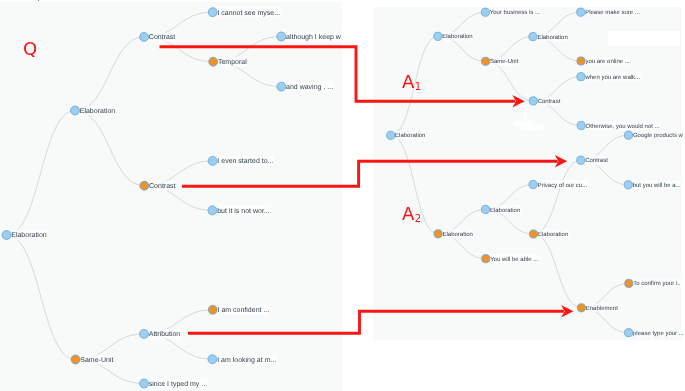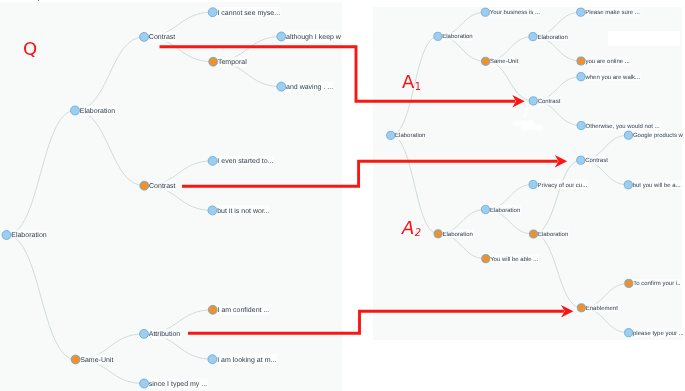--- a/index.html
+++ b/index.html
@@ -16,21 +16,21 @@
   .nlabel{font-family:"Liberation Sans",sans-serif;fill:#33404d;-webkit-font-smoothing:antialiased;text-rendering:geometricPrecision;}
   .qlabel{position:absolute;font-family:"DejaVu Sans",sans-serif;font-size:18px;color:#fb1111;line-height:1;white-space:nowrap;opacity:0.999;}
   .qlabel .sub{font-size:10px;vertical-align:baseline;position:relative;top:1.5px;left:0.3px;}
   .whitepatch{position:absolute;background:#ffffff;}
   .topmark{position:absolute;background:#6d7a88;}
   #wp1{left:608px;top:31px;width:72px;height:15px;}
   #wp2{left:513px;top:120.5px;width:21px;height:5.5px;border-radius:3px;filter:blur(1.3px);opacity:0.92;}
   #wp3{left:520.5px;top:124.5px;width:22.5px;height:5.5px;border-radius:3px;filter:blur(1.3px);opacity:0.92;}
   #lab-q{left:23px;top:40px;}
   #lab-a1{left:402px;top:35px;margin-top:38px;}
-  #lab-a2{left:402px;top:219px;font-style:italic;}
+  #lab-a2{left:402px;top:205px;}
   #tm{left:37.6px;top:0;width:1.6px;height:1.3px;}
   .arrow{fill:none;stroke:#fa1613;stroke-width:2.9;}
   .ahead{fill:#fa1613;}
 </style>
 </head>
 <body>
 
 <div id="stage">
   <div class="panel" id="panel-left"></div>
   <div class="panel" id="panel-right"></div>

